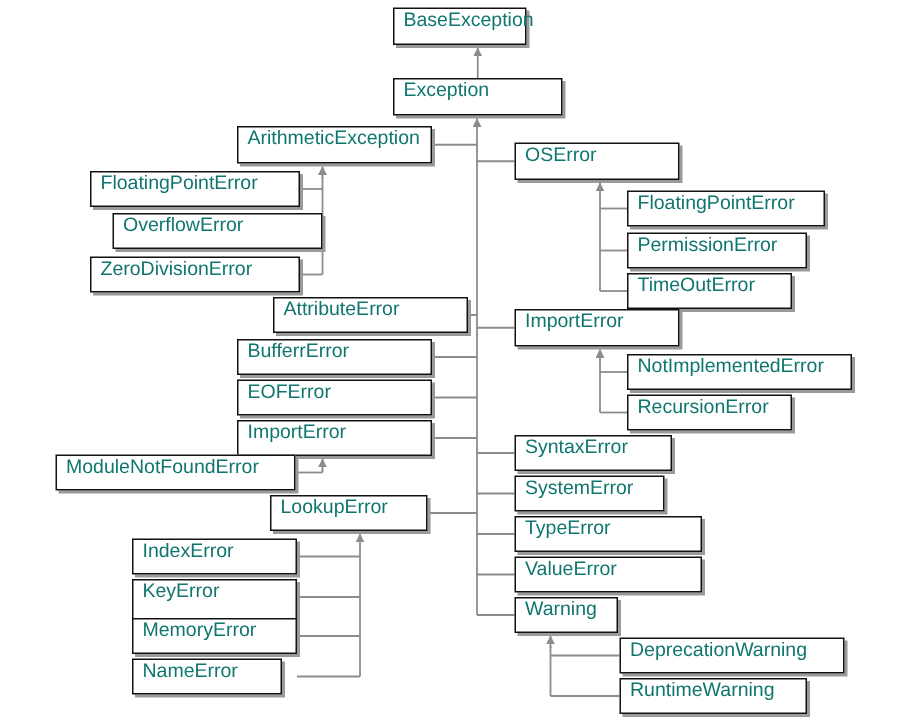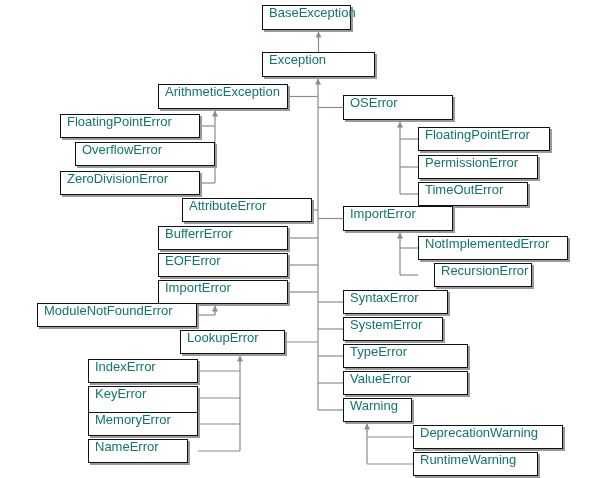--- a/index.html
+++ b/index.html
@@ -131,21 +131,21 @@
     </div>
     <div class="node" style="left: 158px; top: 226px; width: 130px; height: 24px;">
       <span>BufferrError</span>
     </div>
     <div class="node" style="left: 418px; top: 236px; width: 150px; height: 24px;">
       <span>NotImplementedError</span>
     </div>
     <div class="node" style="left: 158px; top: 253px; width: 130px; height: 24px;">
       <span>EOFError</span>
     </div>
-    <div class="node" style="left: 418px; top: 263px; width: 98px; height: 24px; margin-left: 16px;">
+    <div class="node" style="left: 418px; top: 263px; width: 110px; height: 24px;">
       <span>RecursionError</span>
     </div>
     <div class="node" style="left: 158px; top: 280px; width: 130px; height: 24px;">
       <span>ImportError</span>
     </div>
     <div class="node" style="left: 343px; top: 290px; width: 105px; height: 24px;">
       <span>SyntaxError</span>
     </div>
     <div class="node" style="left: 37px; top: 303px; width: 160px; height: 24px;">
       <span>ModuleNotFoundError</span>

